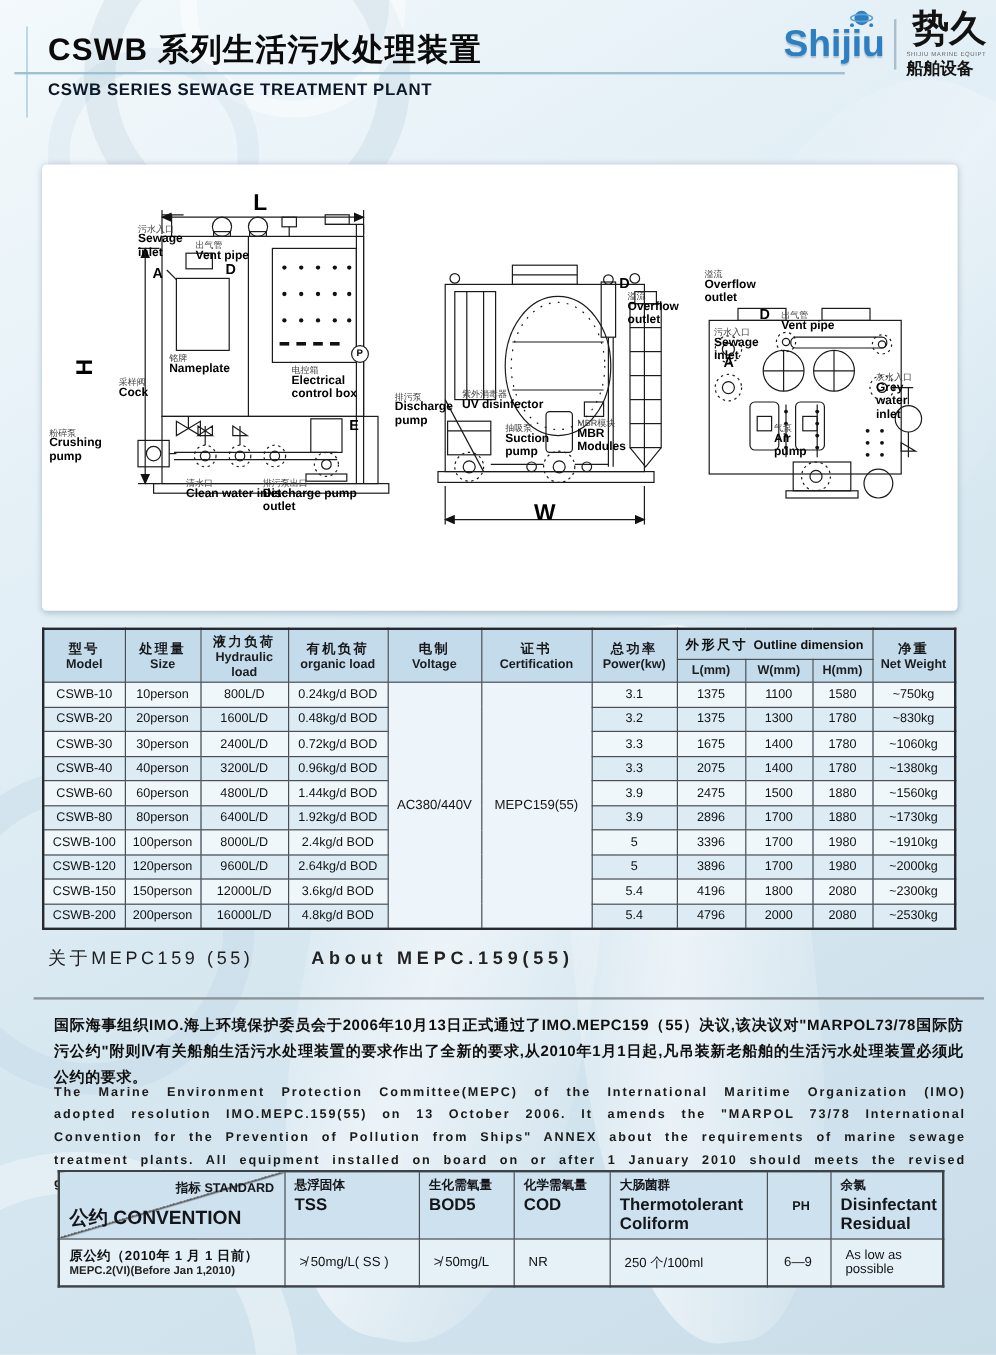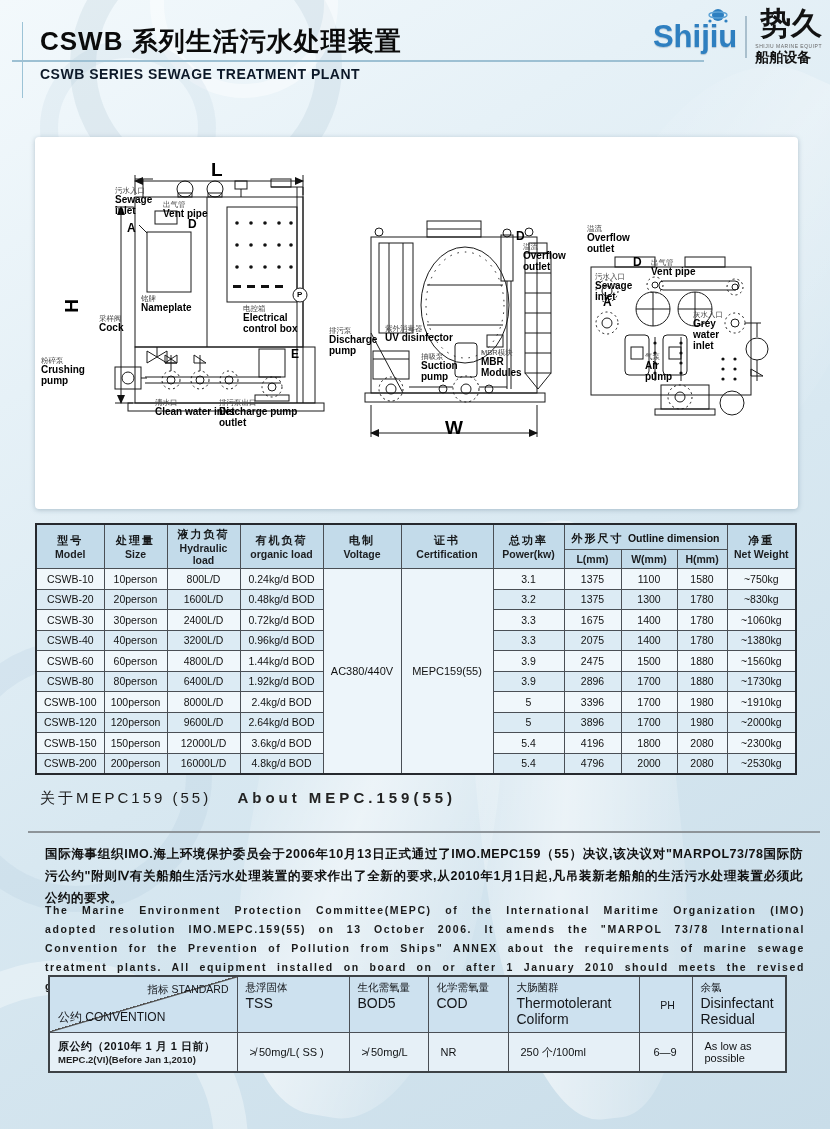--- a/index.html
+++ b/index.html
@@ -56,38 +56,38 @@
   .spec .hen{display:block;font-size:10.5px;color:#1b1d20;}
   .spec .outline .hcn-i{font-size:11px;letter-spacing:2px;}
   .spec .outline .hen-i{font-size:10.5px;}
   .spec tbody td{font-size:10.5px;height:17.5px;background:#f0f7fb;color:#121212;}
   .spec tbody tr.alt td{background:#dcebf4;}
   .spec tbody td.merged{background:#edf5fa;font-size:11px;}
 
   
   .about-title{position:absolute;left:40px;top:789px;font-size:15px;color:#1c1c1c;}
   .about-title .t-cn{letter-spacing:3px;}
-  .about-title .t-en{margin-left:22px;letter-spacing:4px;font-weight:bold;color:#222;}
+  .about-title .t-en{margin-left:44px;letter-spacing:4px;font-weight:bold;color:#222;}
   .rule{position:absolute;left:28px;top:831px;width:792px;height:2px;background:#8d9499;}
   .para-cn{position:absolute;left:45px;top:843px;width:758px;font-size:12.5px;font-weight:bold;
     letter-spacing:.5px;line-height:22px;text-align:justify;color:#101010;}
   .para-en{position:absolute;left:45px;top:901px;width:760px;font-size:10.5px;font-weight:bold;
     letter-spacing:1.6px;word-spacing:4px;line-height:19px;text-align:justify;color:#1a1a1a;}
 
   
   .standard{position:absolute;left:48px;top:975px;width:737px;table-layout:fixed;border:2px solid #3d4246;}
   .standard th,.standard td{border:1px solid #4a4f55;}
-  .standard thead th{background:#cde1ef;height:47px;text-align:left;padding:4px 4px 4px 8px;vertical-align:top;font-weight:normal;}
+  .standard thead th{background:#cde1ef;height:47px;text-align:left;padding:4px 4px 4px 8px;vertical-align:top;font-weight:bold;}
   .standard .hcn{display:block;font-size:10.5px;color:#14161a;}
   .standard .hen{display:block;font-size:14px;color:#14161a;}
   .standard th.ph-col{text-align:center;vertical-align:middle;}
   .standard th.corner{position:relative;padding:0;
     background-image:linear-gradient(to bottom right,transparent calc(50% - 1px),#555 calc(50% - 1px),#555 calc(50% + 0px),transparent calc(50% + 1px)),linear-gradient(#cde1ef,#cde1ef);}
   .standard .c-top{position:absolute;top:6px;right:8px;font-size:10.5px;color:#14161a;}
-  .standard .c-bot{position:absolute;bottom:6px;left:8px;font-size:12px;color:#14161a;}
+  .standard .c-bot{position:absolute;bottom:6px;left:8px;font-size:16px;color:#14161a;}
   .standard tbody td{height:36px;font-size:11px;color:#101214;background:#e6f0f7;padding-left:12px;}
   .standard tbody tr.alt td{background:#d5e6f1;}
   .standard tbody td.name-cell{padding-left:8px;}
   .standard tbody td.ph{text-align:center;padding-left:0;}
   .standard .nm-cn{display:block;font-size:11px;font-weight:bold;letter-spacing:.5px;}
   .standard .nm-en{display:block;font-size:9.5px;font-weight:bold;color:#222;}
 </style>
 </head>
 <body>
 
@@ -395,21 +395,21 @@
     <div class="marker" style="left:598px;top:118px">D</div>
     <div class="dlabel" style="left:616px;top:122px;width:70px">
       <span class="cn">出气管</span>
       <span class="en">Vent pipe</span>
     </div>
     <div class="dlabel" style="left:560px;top:136px;width:56px">
       <span class="cn">污水入口</span>
       <span class="en">Sewage inlet</span>
     </div>
     <div class="marker" style="left:568px;top:158px">A</div>
-    <div class="dlabel" style="left:658px;top:174px;width:48px">
+    <div class="dlabel" style="left:695px;top:174px;width:48px">
       <span class="cn">灰水入口</span>
       <span class="en">Grey water inlet</span>
     </div>
     <div class="dlabel" style="left:610px;top:216px;width:42px">
       <span class="cn">气泵</span>
       <span class="en">Air pump</span>
     </div>
   </div>
 
   <table class="spec">

